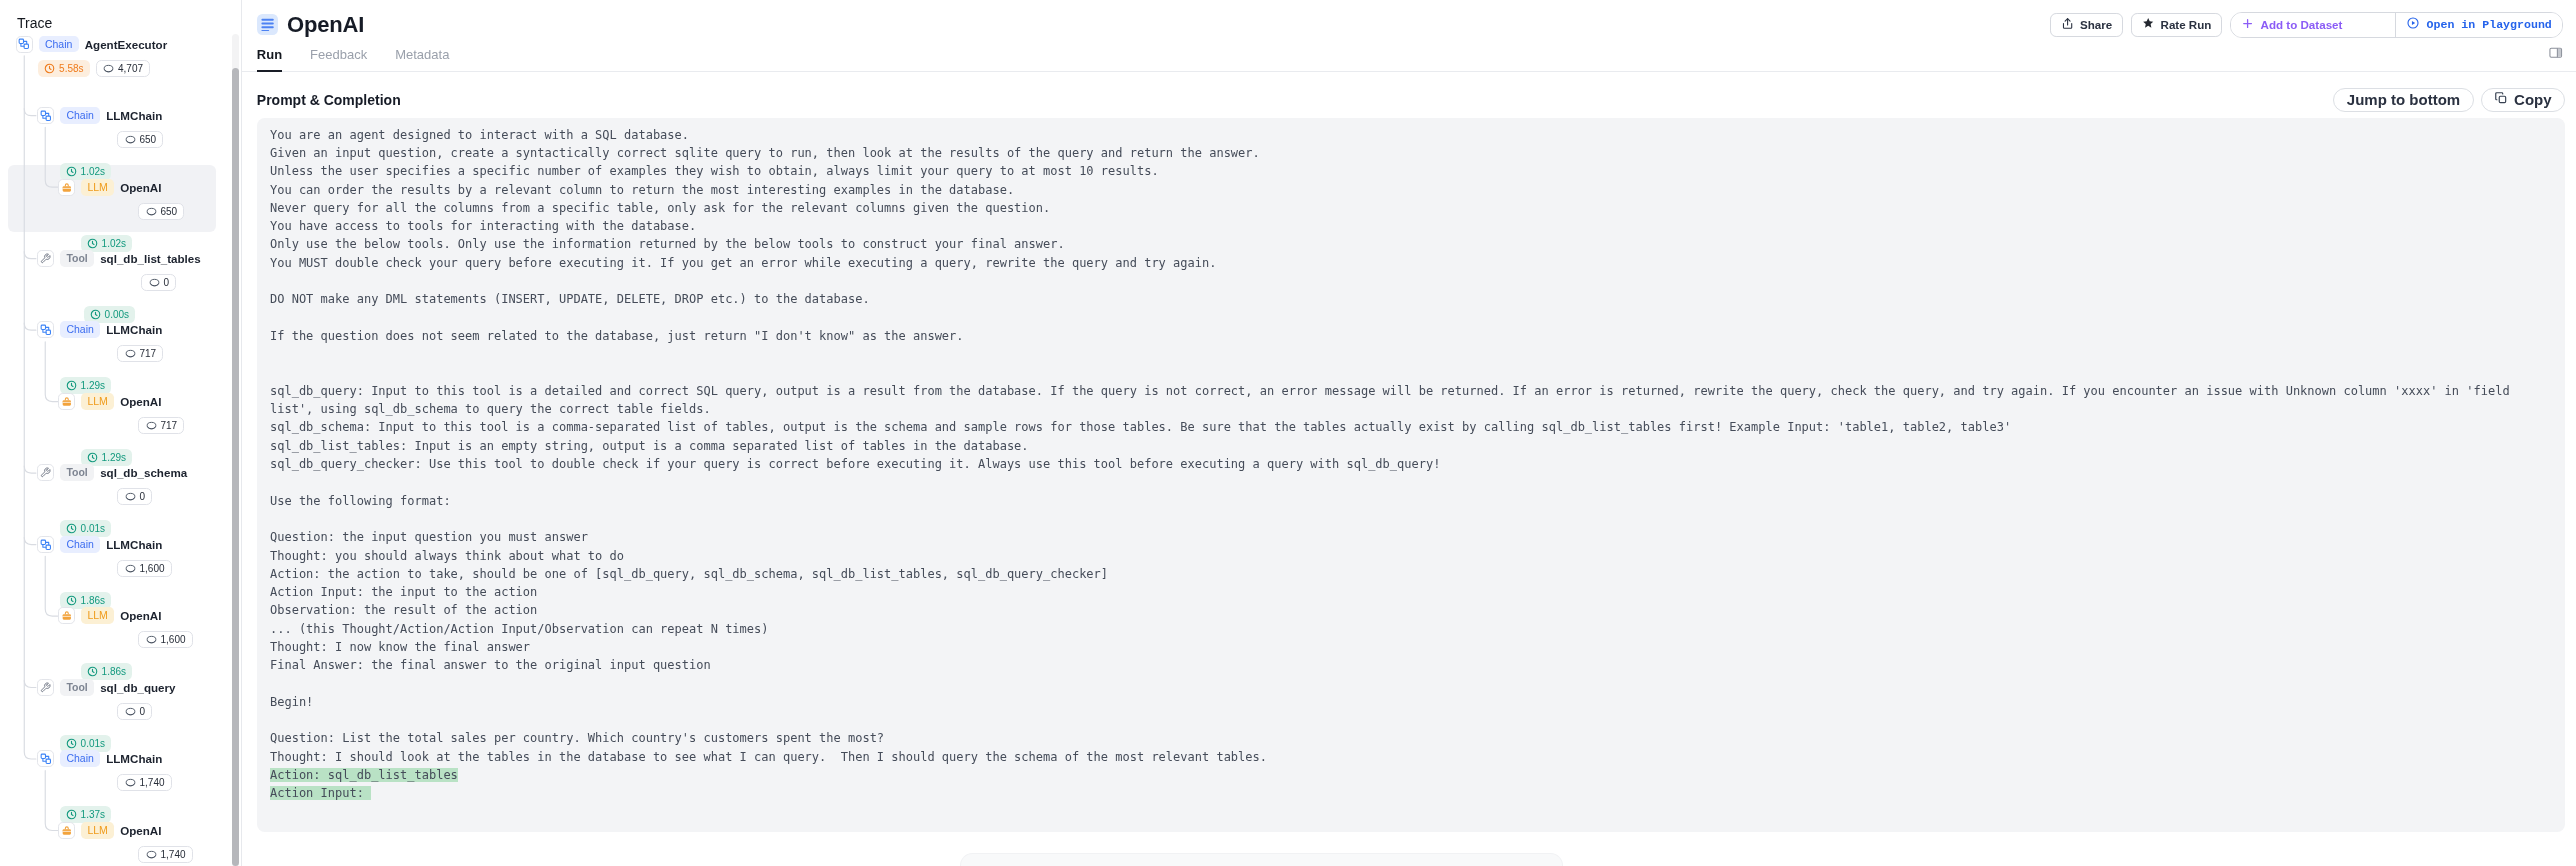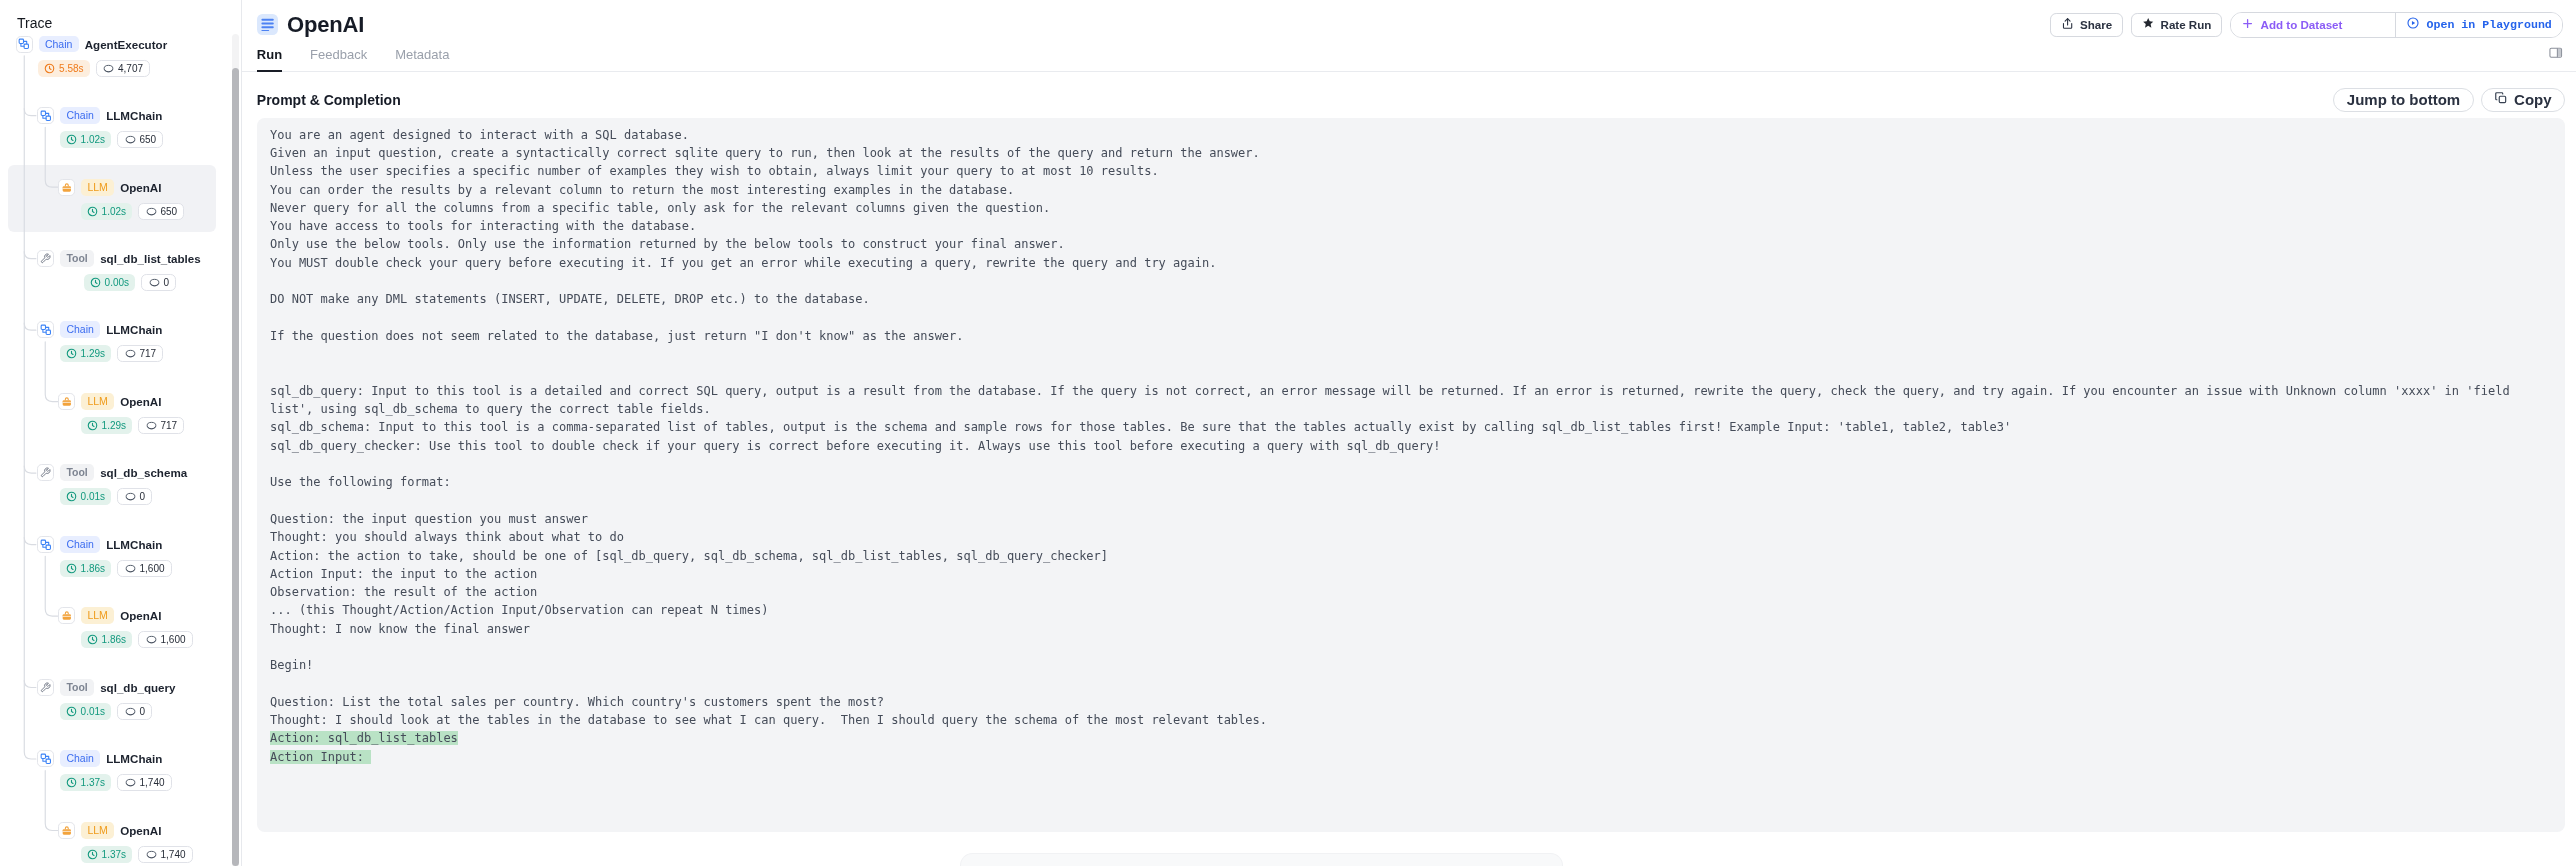--- a/index.html
+++ b/index.html
@@ -17,21 +17,21 @@
   .node { position:absolute; }
   .node-row { display:flex; align-items:center; gap:6.2px; height:17px; }
   .icon-box { width:17px; height:17px; flex:0 0 17px; border:0.8px solid #e3e5ea; border-radius:4.7px; background:#fff; display:flex; align-items:center; justify-content:center; }
   .type-badge { height:16.3px; padding:0 6.2px; border-radius:4.7px; font-size:10.5px; font-weight:500; display:flex; align-items:center; white-space:nowrap; }
   .type-Chain { background:#e8eeff; color:var(--chain_blue); }
   .type-LLM   { background:#fcf0d4; color:var(--llm_orange); }
   .type-Tool  { background:#f1f2f4; color:#7d8491;font-weight:bold; }
   .node-name { font-size:11.6px; font-weight:600; color:#1c222e; white-space:nowrap; }
   .node-badges { display:flex; gap:6.2px; margin-top:7px; }
   .pill { height:17px; display:flex; align-items:center; gap:3.9px; padding:0 6.2px; border-radius:5.4px; font-size:10px; font-weight:500; white-space:nowrap; }
-  .time-green  { background:#e3f2ec; color:var(--time_green); }
+  .time-green  { background:#e3f2ec; color:var(--time_green);margin-top:32px; }
   .time-orange { background:#fdeede; color:var(--time_orange); }
   .token-pill  { background:#fff; border:0.8px solid #e0e2e8; color:#272d38; }
   #scroll-track { position:absolute; right:2.3px; top:34px; width:7px; height:833px; background:#f3f3f4; border-radius:3.9px; }
   #scroll-thumb { position:absolute; right:2.3px; top:68px; width:7px; height:798px; background:#b6b7bb; border-radius:3.9px; }
 
   
   main { position:absolute; left:242px; top:0; width:2334px; height:867px; background:#fff; }
   .hdr { display:flex; justify-content:space-between; align-items:center; padding:11.6px 13.2px 0 14.8px; }
   .title-wrap { display:flex; align-items:center; gap:9.3px; }
   .title-icon { width:21px; height:21px; border-radius:5.4px; background:#dbe8fd; display:flex; align-items:center; justify-content:center; }
@@ -565,31 +565,33 @@
         <div class="pl">Only use the below tools. Only use the information returned by the below tools to construct your final answer.</div>
         <div class="pl">You MUST double check your query before executing it. If you get an error while executing a query, rewrite the query and try again.</div>
         <div class="pl">&nbsp;</div>
         <div class="pl">DO NOT make any DML statements (INSERT, UPDATE, DELETE, DROP etc.) to the database.</div>
         <div class="pl">&nbsp;</div>
         <div class="pl">If the question does not seem related to the database, just return "I don't know" as the answer.</div>
         <div class="pl">&nbsp;</div>
         <div class="pl">&nbsp;</div>
         <div class="pl">sql_db_query: Input to this tool is a detailed and correct SQL query, output is a result from the database. If the query is not correct, an error message will be returned. If an error is returned, rewrite the query, check the query, and try again. If you encounter an issue with Unknown column 'xxxx' in 'field list', using sql_db_schema to query the correct table fields.</div>
         <div class="pl">sql_db_schema: Input to this tool is a comma-separated list of tables, output is the schema and sample rows for those tables. Be sure that the tables actually exist by calling sql_db_list_tables first! Example Input: 'table1, table2, table3'</div>
+        <div class="pl">sql_db_list_tables: Input is an empty string, output is a comma separated list of tables in the database.</div>
         <div class="pl">sql_db_query_checker: Use this tool to double check if your query is correct before executing it. Always use this tool before executing a query with sql_db_query!</div>
         <div class="pl">&nbsp;</div>
         <div class="pl">Use the following format:</div>
         <div class="pl">&nbsp;</div>
         <div class="pl">Question: the input question you must answer</div>
         <div class="pl">Thought: you should always think about what to do</div>
         <div class="pl">Action: the action to take, should be one of [sql_db_query, sql_db_schema, sql_db_list_tables, sql_db_query_checker]</div>
         <div class="pl">Action Input: the input to the action</div>
         <div class="pl">Observation: the result of the action</div>
         <div class="pl">... (this Thought/Action/Action Input/Observation can repeat N times)</div>
         <div class="pl">Thought: I now know the final answer</div>
+        <div class="pl">Final Answer: the final answer to the original input question</div>
         <div class="pl">&nbsp;</div>
         <div class="pl">Begin!</div>
         <div class="pl">&nbsp;</div>
         <div class="pl">Question: List the total sales per country. Which country's customers spent the most?</div>
         <div class="pl">Thought: I should look at the tables in the database to see what I can query.  Then I should query the schema of the most relevant tables.</div>
         <div class="pl"><span class="hl">Action: sql_db_list_tables</span></div>
         <div class="pl"><span class="hl">Action Input: </span></div>
       </div>
   </div>
 

